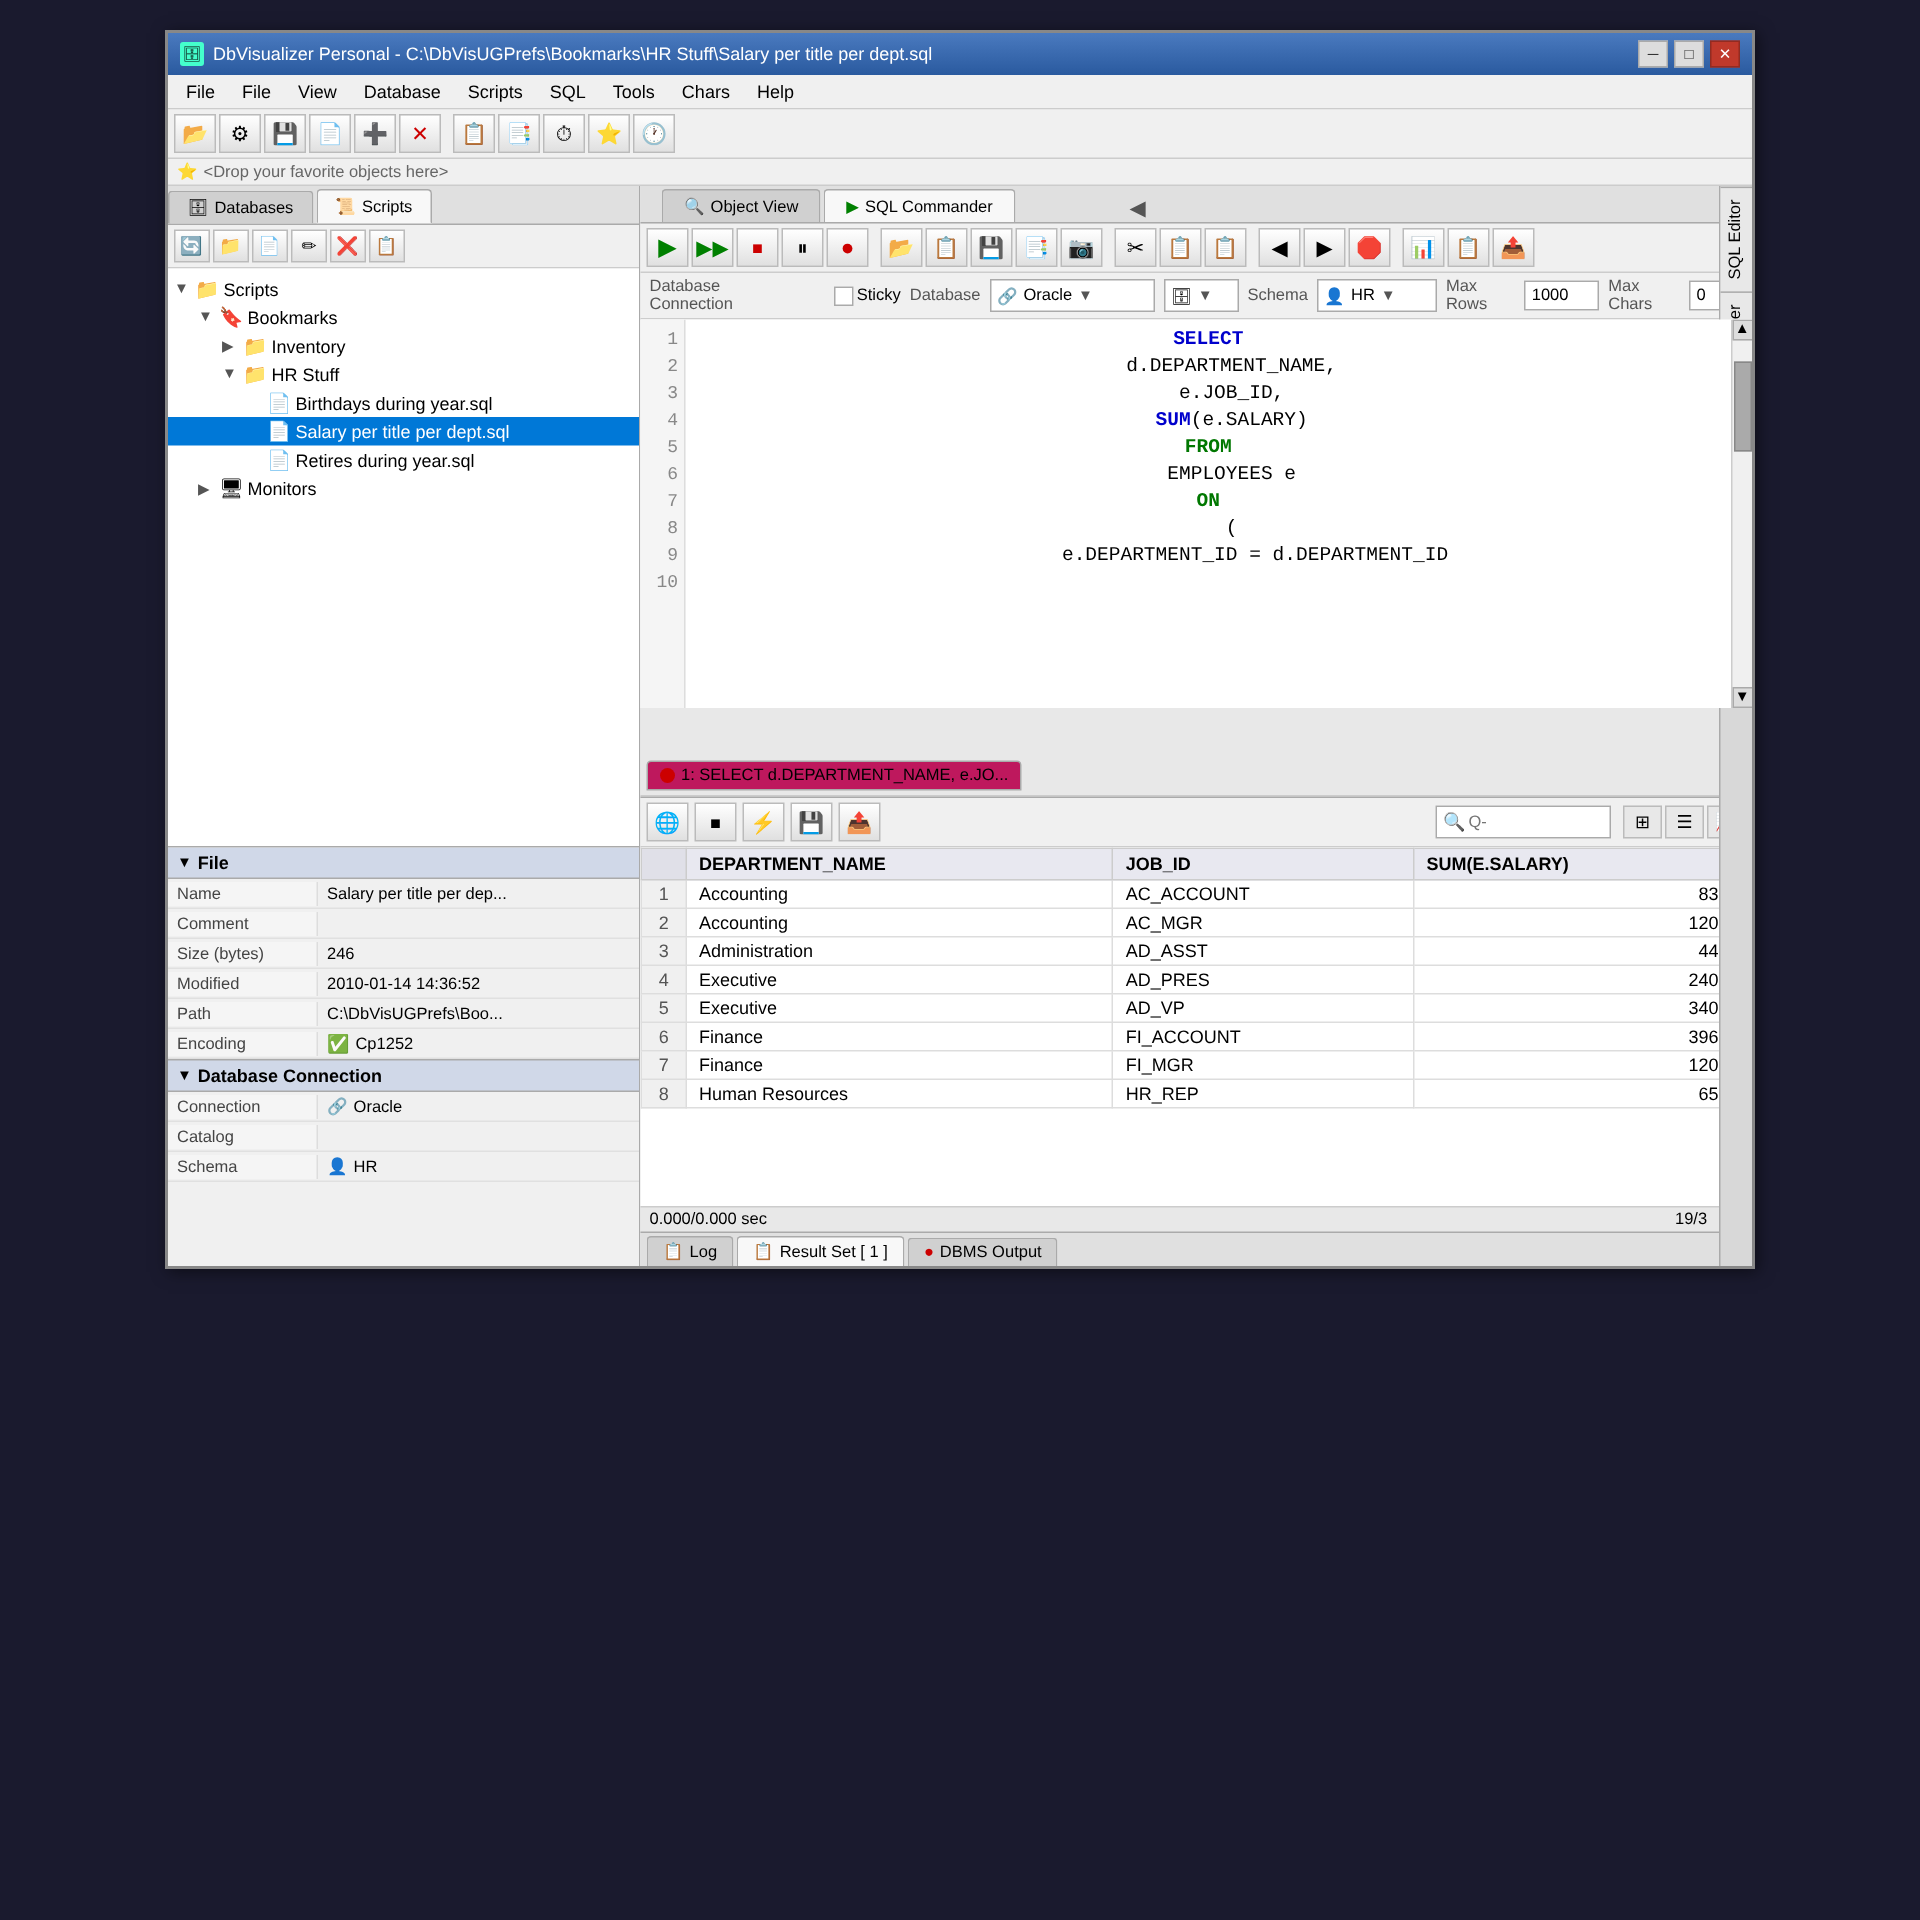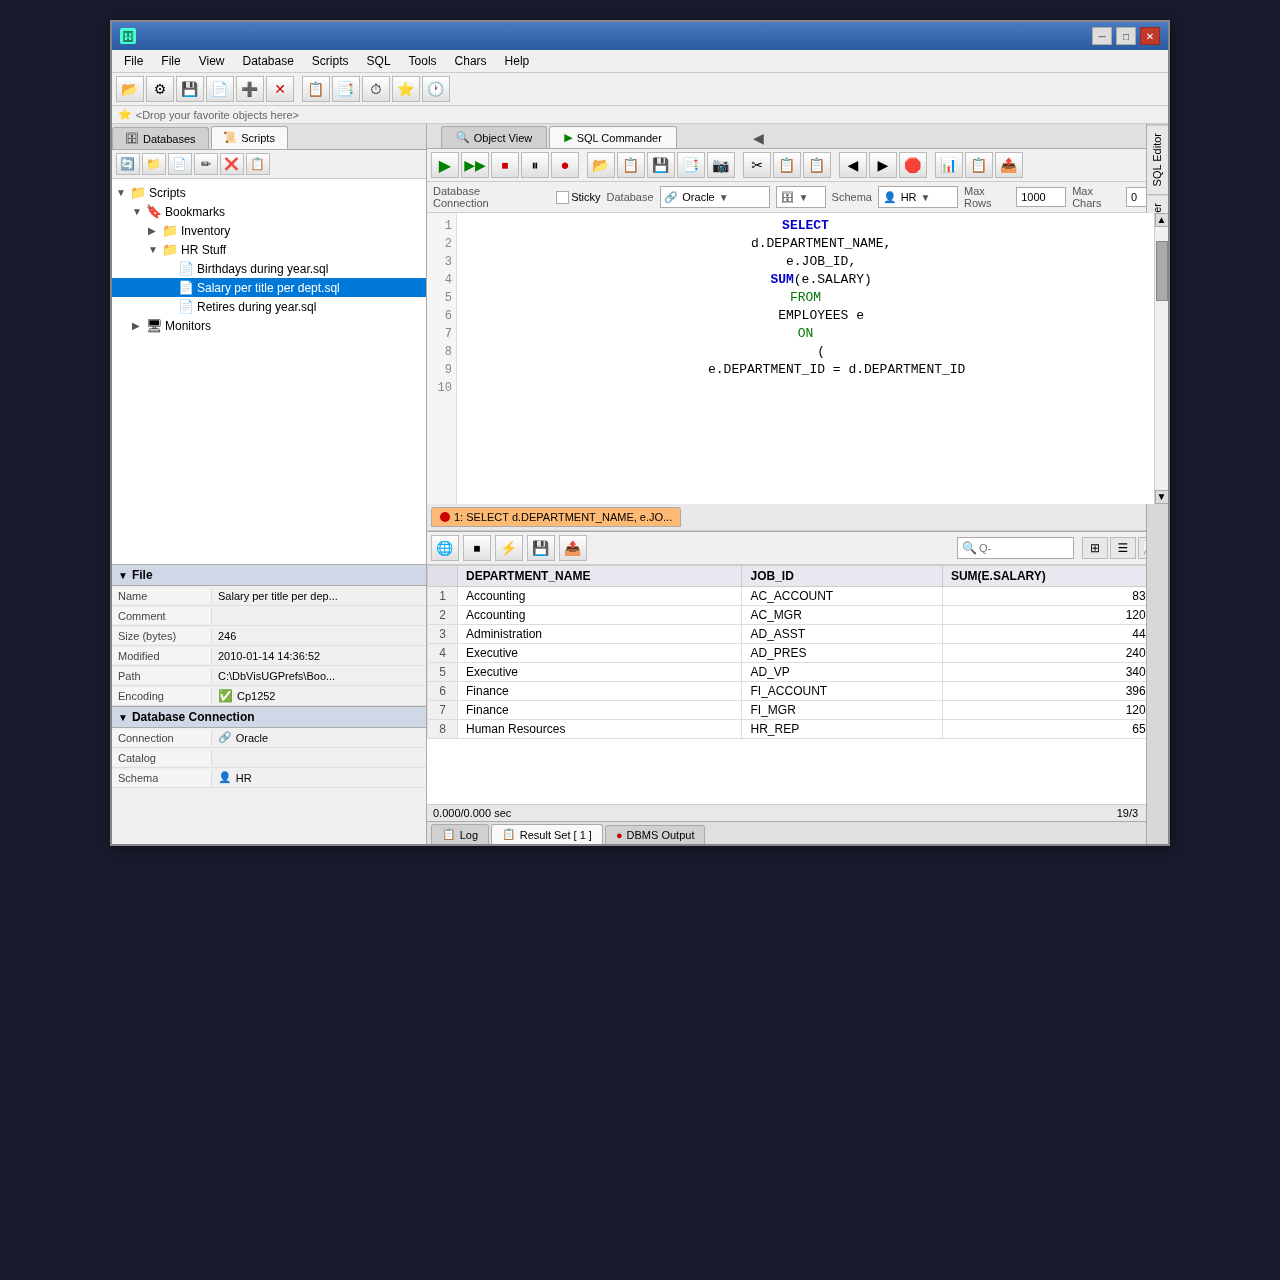--- a/index.html
+++ b/index.html
@@ -307,21 +307,21 @@
       flex: 1;
       padding: 4px 8px;
       font-family: 'Courier New', monospace;
       font-size: 13px;
       line-height: 18px;
       overflow: hidden;
       text-align: center;
     }
     .sql-line { white-space: nowrap; }
     .kw-blue { color: #0000cc; font-weight: bold; }
-    .kw-green { color: #007700; font-weight: normal; }
+    .kw-green { color: #007700; font-weight: bold; }
     .kw-func { color: #0000cc; font-weight: bold; }
     
     
     .sql-status {
       background: #e8e8e8;
       border-top: 1px solid #aaa;
       padding: 2px 6px;
       font-size: 11px;
       display: flex;
       gap: 10px;
@@ -339,26 +339,27 @@
       display: flex;
       background: #e8e8e8;
       border-bottom: 1px solid #ccc;
       padding: 3px 4px;
       align-items: center;
     }
     .query-tab {
       display: flex;
       align-items: center;
       gap: 4px;
-      background: #fdba74;
+      background: #be185d;
       border: 1px solid #aaa;
       padding: 3px 8px;
       font-size: 11px;
       cursor: pointer;
       border-radius: 3px 3px 0 0;
+      margin-top: 32px;
     }
     .query-red-dot { width: 10px; height: 10px; background: #cc0000; border-radius: 50%; display: inline-block; }
     
     
     .results-area {
       display: flex;
       flex-direction: column;
       height: 290px;
       border-top: 1px solid #aaa;
     }
@@ -493,20 +494,21 @@
     }
   </style>
 </head>
 <body>
 
 <div class="window">
 
   <div class="title-bar">
     <div class="title-bar-left">
       <span class="title-icon">🗄</span>
+      <span>DbVisualizer Personal - C:\DbVisUGPrefs\Bookmarks\HR Stuff\Salary per title per dept.sql</span>
     </div>
     <div class="title-buttons">
       <div class="title-btn">─</div>
       <div class="title-btn">□</div>
       <div class="title-btn close">✕</div>
     </div>
   </div>
 
   <div class="menu-bar">
     <span class="menu-item">File</span>

